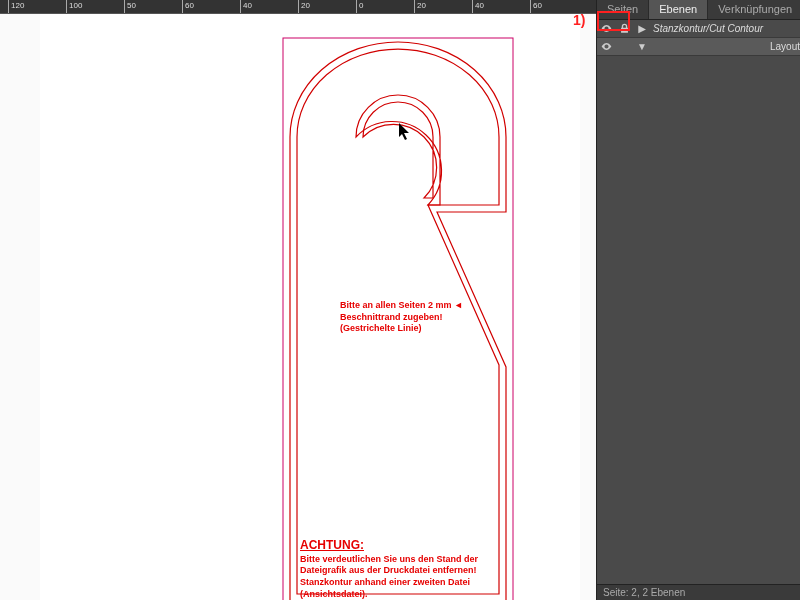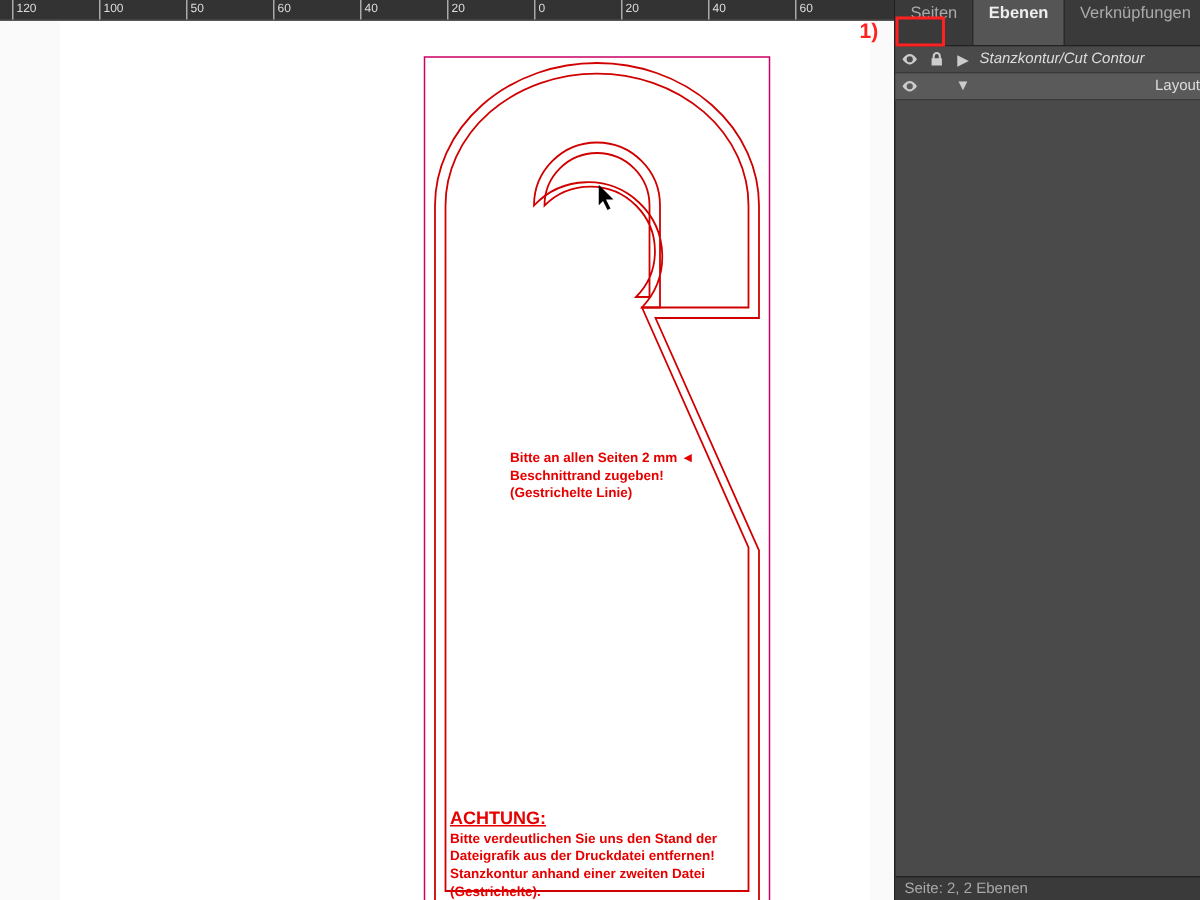--- a/index.html
+++ b/index.html
@@ -63,35 +63,34 @@
   .right-panel {
     position: absolute;
     top: 0; right: 0;
     width: 204px; height: 600px;
     background: #4a4a4a;
     border-left: 1px solid #222;
     color: #ccc;
     font-size: 11px;
   }
   .panel-tabs {
-    height: 31px;
+    height: 20px;
     display: flex;
     background: #3a3a3a;
     border-bottom: 1px solid #222;
   }
   .panel-tab {
     padding: 3px 10px;
     color: #aaa;
     cursor: default;
     border-right: 1px solid #2a2a2a;
   }
   .panel-tab.active {
     background: #555;
     color: #eee;
-    font-weight: bold;
   }
   .layers-list {
     background: #4a4a4a;
   }
   .layer-row {
     display: flex;
     align-items: center;
     height: 18px;
     border-bottom: 1px solid #3a3a3a;
     padding-left: 2px;
@@ -215,21 +214,21 @@
     <div>Bitte an allen Seiten 2 mm ◄</div>
     <div>Beschnittrand zugeben!</div>
     <div>(Gestrichelte Linie)</div>
   </div>
 
   <div class="doc-text block2">
     <div class="heading">ACHTUNG:</div>
     <div>Bitte verdeutlichen Sie uns den Stand der</div>
     <div>Dateigrafik aus der Druckdatei entfernen!</div>
     <div>Stanzkontur anhand einer zweiten Datei</div>
-    <div>(Gestrichelte).</div>
+    <div>(Ansichtsdatei).</div>
   </div>
 
   <div class="cursor-arrow">
     <svg viewBox="0 0 12 18">
         <path d="M0 0 L0 14 L3 11 L6 17 L8 16 L5 10 L10 10 Z" fill="#000"></path>
       </svg>
   </div>
 </div>
 
 <div class="right-panel">

